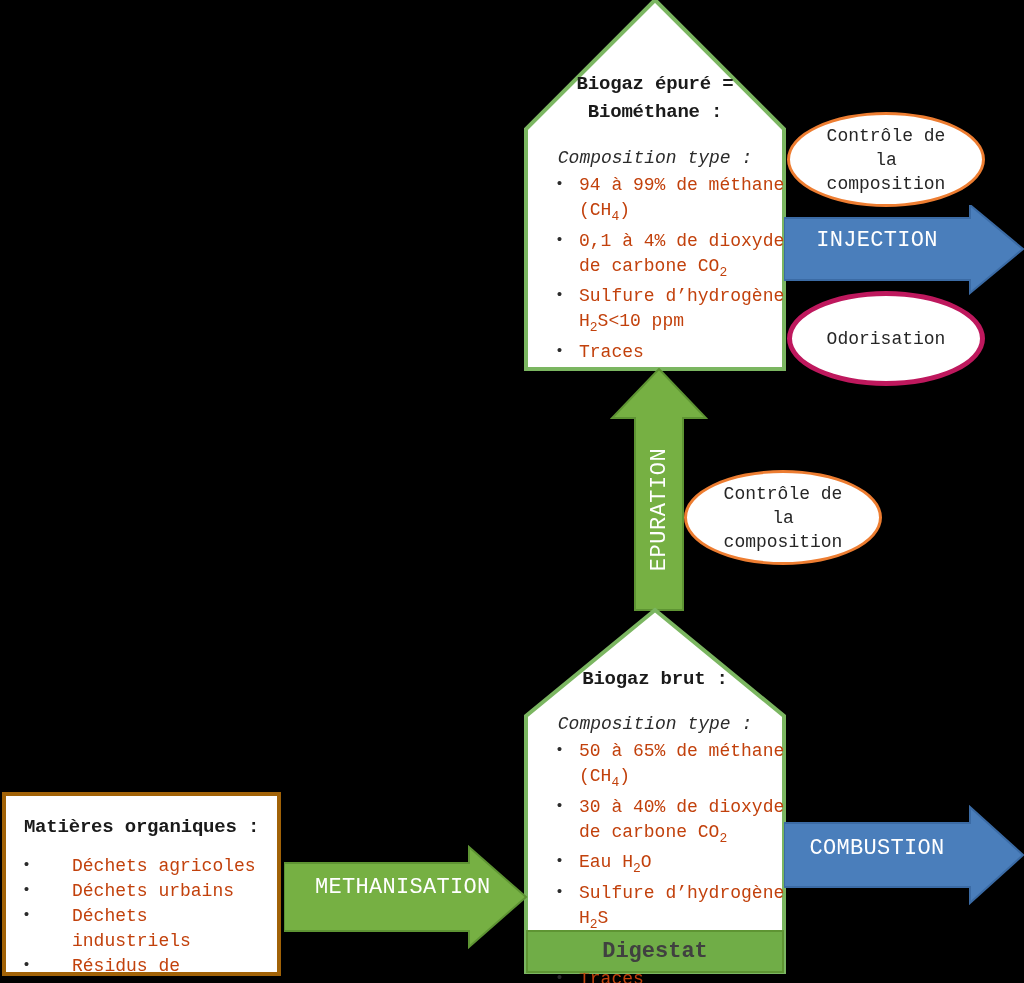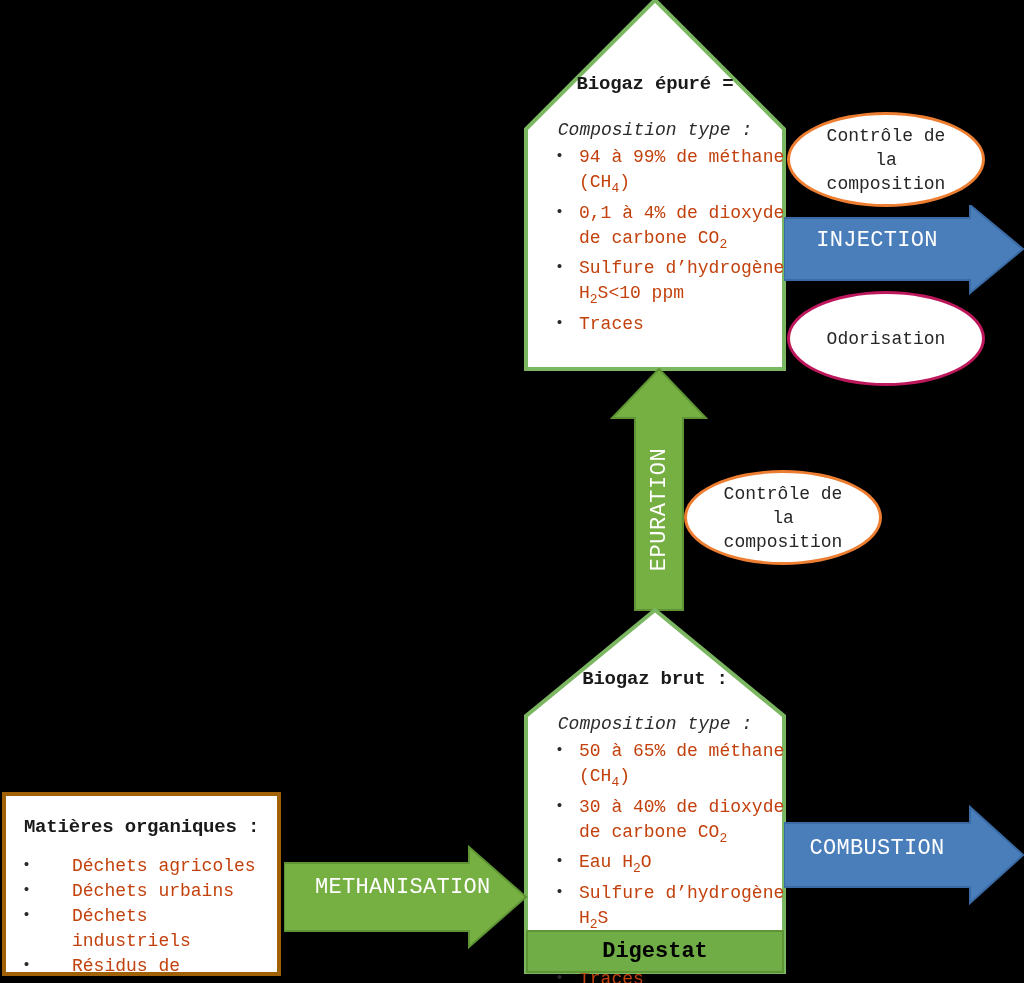--- a/index.html
+++ b/index.html
@@ -97,57 +97,58 @@
   .plain-box {
     position: absolute;
     background: #ffffff;
     box-sizing: border-box;
   }
   .digestat-band {
     position: absolute;
     display: flex;
     align-items: center;
     justify-content: center;
-    color: #000000;
+    color: #404040;
     font-weight: bold;
     font-size: 22px;
     box-sizing: border-box;
   }
 </style>
 </head>
 <body>
 
 <div id="stage">
 
   <div class="house-wrap" style="left:523px; top:-2px; width:264px; height:374px;">
     <svg class="house-svg" width="264" height="374" viewBox="0 0 264 374">
       <polygon points="132,2 261,131 261,371 3,371 3,131" fill="#FFFFFF" stroke="#7BB661" stroke-width="4" stroke-linejoin="miter"></polygon>
     </svg>
     <div class="house-content" style="padding-top:72px;">
       <div class="title-bold">Biogaz épuré =</div>
+      <div class="title-bold">Biométhane :</div>
       <div class="compo-italic" style="margin-top:19px;">Composition type :</div>
       <ul class="bullets" style="margin-top:2px;">
         <li>94 à 99% de méthane (CH<sub>4</sub>)</li>
         <li>0,1 à 4% de dioxyde de carbone CO<sub>2</sub></li>
         <li>Sulfure d’hydrogène H<sub>2</sub>S&lt;10 ppm</li>
         <li>Traces</li>
       </ul>
     </div>
   </div>
 
   <div class="ellipse" style="left:787px; top:112px; width:198px; height:95px; border:3px solid #ED7D31; padding:0 22px;">
     <span>Contrôle de la composition</span>
   </div>
 
   <svg class="abs" style="left:784px; top:205px; width:240px; height:90px;" viewBox="0 0 240 90">
     <polygon points="0,13 186,13 186,0 239,44 186,88 186,75 0,75" fill="#4A7EBB" stroke="#3B6BA5" stroke-width="2" stroke-linejoin="miter"></polygon>
   </svg>
   <div class="arrow-label-h" style="left:784px; top:228px; width:186px; text-align:center;">INJECTION</div>
 
-  <div class="ellipse" style="left:787px; top:291px; width:198px; height:95px; border:3px solid #be185d; padding:0 22px;">
+  <div class="ellipse" style="left:787px; top:291px; width:198px; height:95px; border:5px solid #be185d; padding:0 22px;">
     <span>Odorisation</span>
   </div>
 
   <svg class="abs" style="left:610px; top:368px; width:98px; height:244px;" viewBox="0 0 98 244">
     <polygon points="49,1 96,50 73,50 73,242 25,242 25,50 2,50" fill="#76B043" stroke="#5E9433" stroke-width="2" stroke-linejoin="miter"></polygon>
   </svg>
   <div class="arrow-label-v" style="left:594px; top:497px; width:130px; text-align:center; transform:rotate(-90deg);">EPURATION</div>
 
   <div class="ellipse" style="left:684px; top:470px; width:198px; height:95px; border:3px solid #ED7D31; padding:0 22px;">
     <span>Contrôle de la composition</span>

